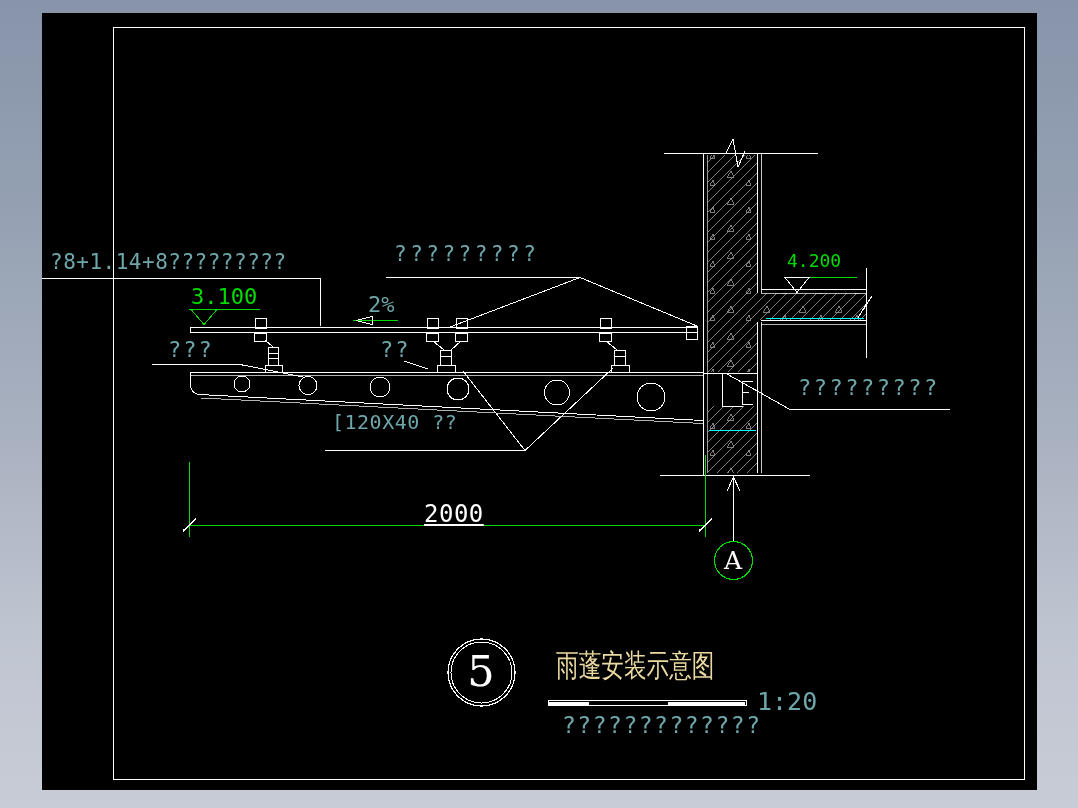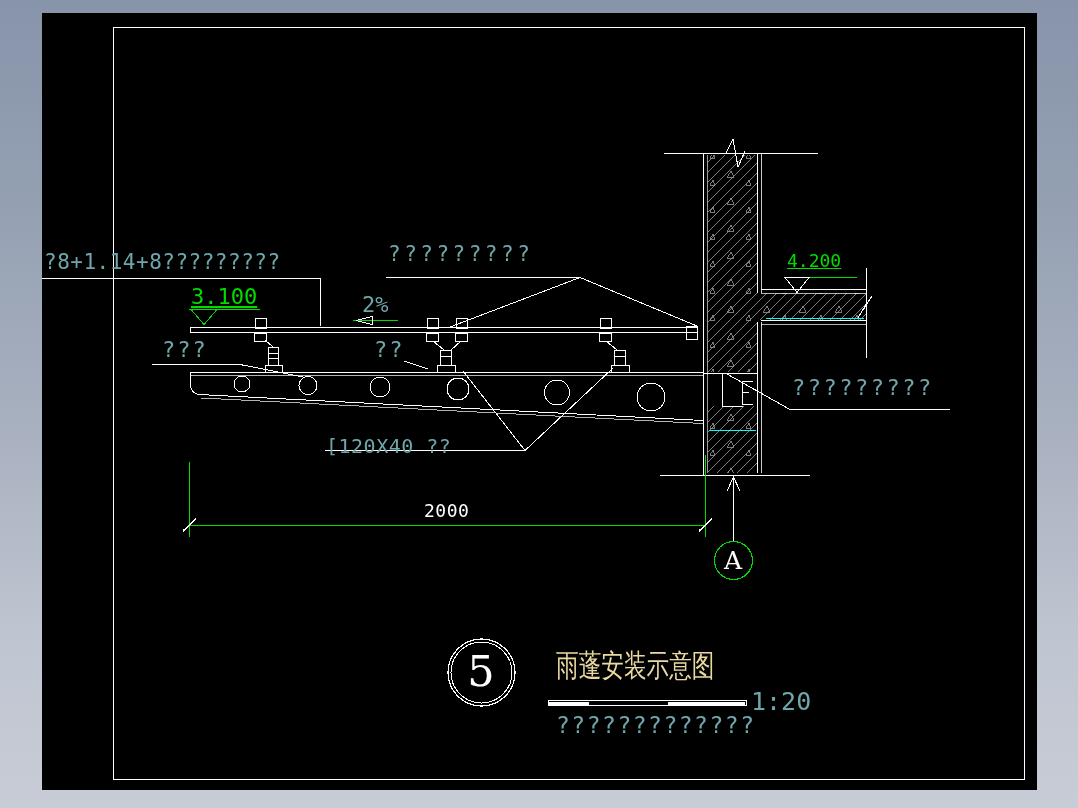--- a/index.html
+++ b/index.html
@@ -3,22 +3,22 @@
 <meta charset="utf-8">
 <style>
   html,body{margin:0;padding:0;background:#222;}
   .viewport{
     position:relative;width:1078px;height:808px;overflow:hidden;
     background:linear-gradient(180deg,#8794aa 0%,#94a0b2 25%,#aab2c1 55%,#c0c6d1 80%,#c7ccd6 100%);
     font-family:"DejaVu Sans Mono","Liberation Mono",monospace;
   }
   svg{position:absolute;left:0;top:0;}
   .txt{position:absolute;line-height:1;white-space:pre;}
-  .teal{color:#6ea7ab;}
-  .grn{color:#00dc00;text-decoration:underline;}
+  .teal{color:#6ea7ab;margin-left:6px;}
+  .grn{color:#00dc00;}
   .wht{color:#ffffff;}
   .yel{color:#e9d9a1;}
   .serif{font-family:"DejaVu Serif","Liberation Serif",serif;}
   .cjk{font-family:"Liberation Sans","DejaVu Sans",sans-serif;}
 </style>
 </head>
 <body>
 
 <div class="viewport">
 
@@ -166,25 +166,25 @@
     <rect x="549" y="701.5" width="40" height="3" fill="#fff"></rect>
     <rect x="668" y="701.5" width="77" height="3" fill="#fff"></rect>
   </g>
 </svg>
 
 <div class="txt teal" style="left:44px;top:252px;font-size:21px;letter-spacing:0.5px;">?8+1.14+8?????????</div>
 <div class="txt teal" style="left:388px;top:244px;font-size:21px;letter-spacing:3.5px;">?????????</div>
 <div class="txt teal" style="left:362px;top:294px;font-size:22px;">2%</div>
 <div class="txt teal" style="left:162px;top:339px;font-size:22px;letter-spacing:2px;">???</div>
 <div class="txt teal" style="left:374px;top:339px;font-size:22px;letter-spacing:2px;">??</div>
-<div class="txt teal" style="left:326px;top:436px;font-size:20px;letter-spacing:0.5px;">[120X40 ??</div>
+<div class="txt teal" style="left:326px;top:412px;font-size:20px;letter-spacing:0.5px;">[120X40 ??</div>
 <div class="txt teal" style="left:792px;top:377px;font-size:22px;letter-spacing:2.5px;">?????????</div>
 <div class="txt grn" style="left:191px;top:286px;font-size:22px;">3.100</div>
 <div class="txt grn" style="left:787px;top:252px;font-size:18px;">4.200</div>
-<div class="txt wht" style="left:424px;top:502px;font-size:18px;letter-spacing:0.5px;">2000</div>
+<div class="txt wht" style="left:424px;top:502px;font-size:24px;letter-spacing:0.5px;text-decoration:underline;">2000</div>
 <div class="txt wht serif" style="left:733px;top:548px;font-size:25px;transform:translateX(-50%);">A</div>
 
 <div class="txt wht serif" style="left:481px;top:650px;font-size:43px;transform:translateX(-50%);">5</div>
 <div class="txt yel cjk" style="left:556px;top:650px;font-size:31px;transform:scaleX(0.73);transform-origin:left top;white-space:nowrap;">雨蓬安装示意图</div>
 <div class="txt teal" style="left:751px;top:689px;font-size:25px;">1:20</div>
 <div class="txt teal" style="left:556px;top:714px;font-size:23px;letter-spacing:1.5px;">?????????????</div>
 
 </div>
 
 </body></html>

